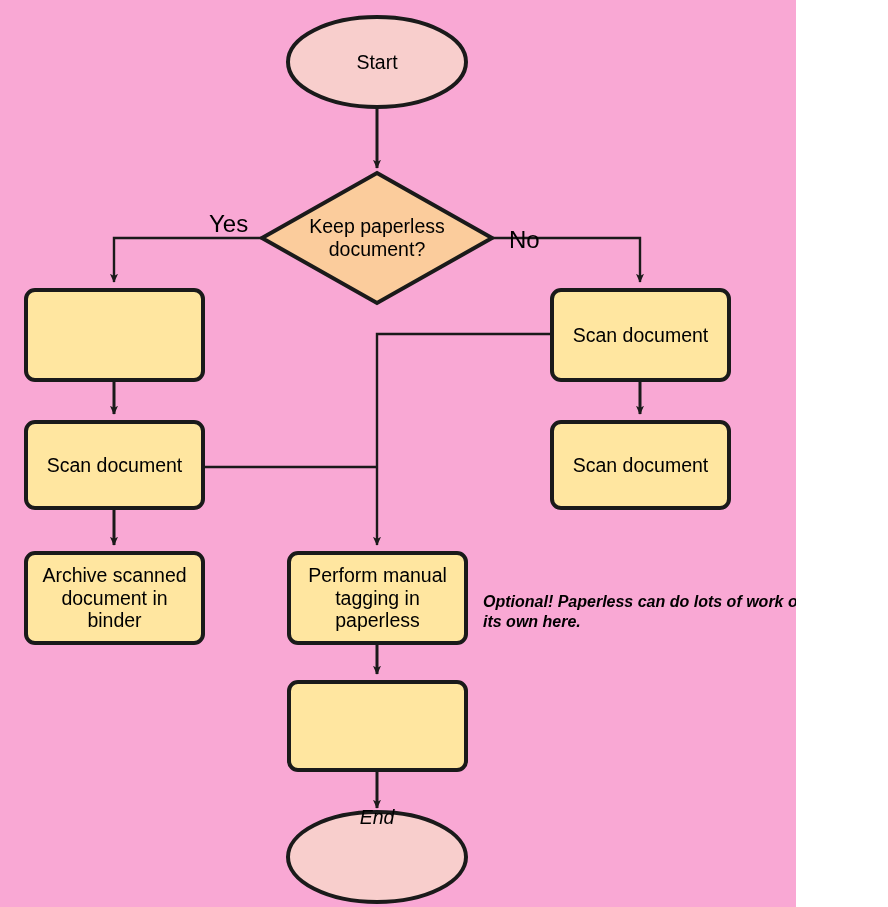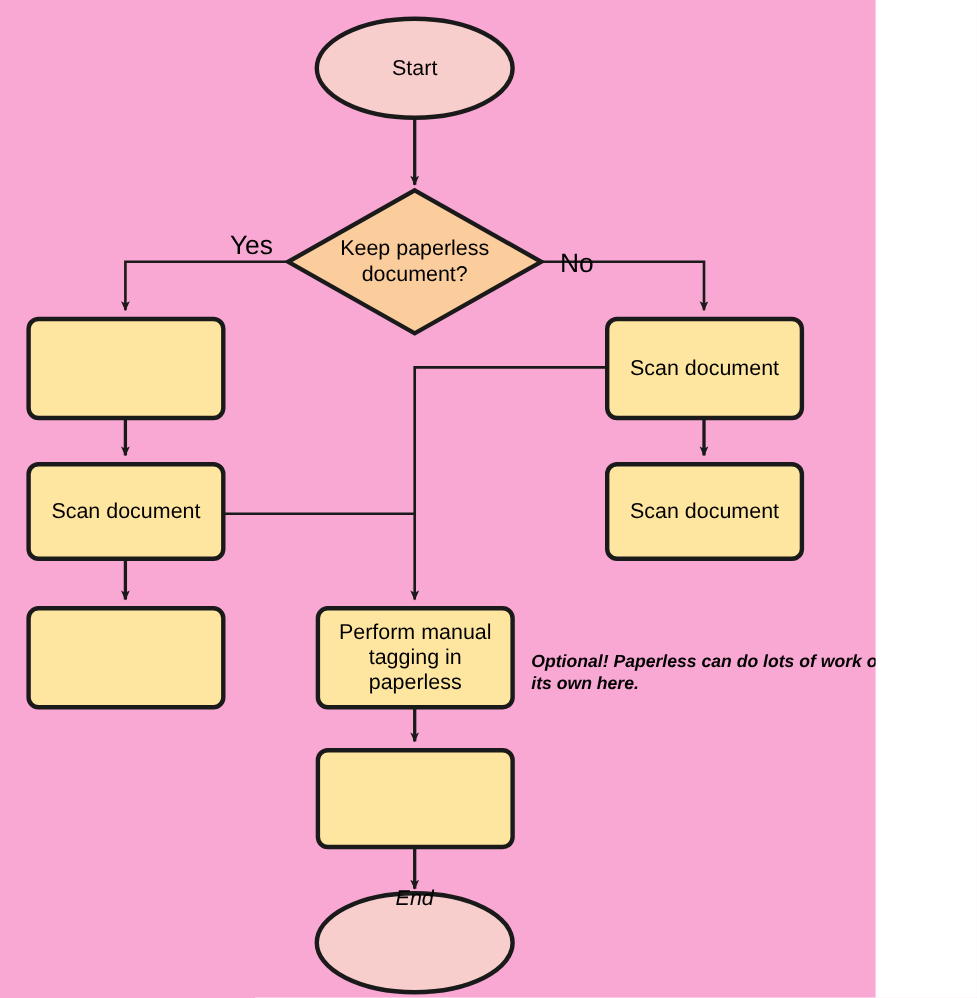--- a/index.html
+++ b/index.html
@@ -115,20 +115,23 @@
   <div class="node-label" style="left:277px; top:178px; width:200px; height:120px;">Keep paperless
 document?</div>
 
   <div class="edge-label" style="left:209px; top:211px;">Yes</div>
 
   <div class="edge-label" style="left:509px; top:227px;">No</div>
 
 
   <div class="node-label" style="left:26px; top:422px; width:177px; height:86px;">Scan document</div>
 
+  <div class="node-label" style="left:26px; top:553px; width:177px; height:90px;">Archive scanned
+document in
+binder</div>
 
   <div class="node-label" style="left:552px; top:290px; width:177px; height:90px;">Scan document</div>
 
   <div class="node-label" style="left:552px; top:422px; width:177px; height:86px;">Scan document</div>
 
   <div class="node-label" style="left:289px; top:553px; width:177px; height:90px;">Perform manual
 tagging in
 paperless</div>
 
 

